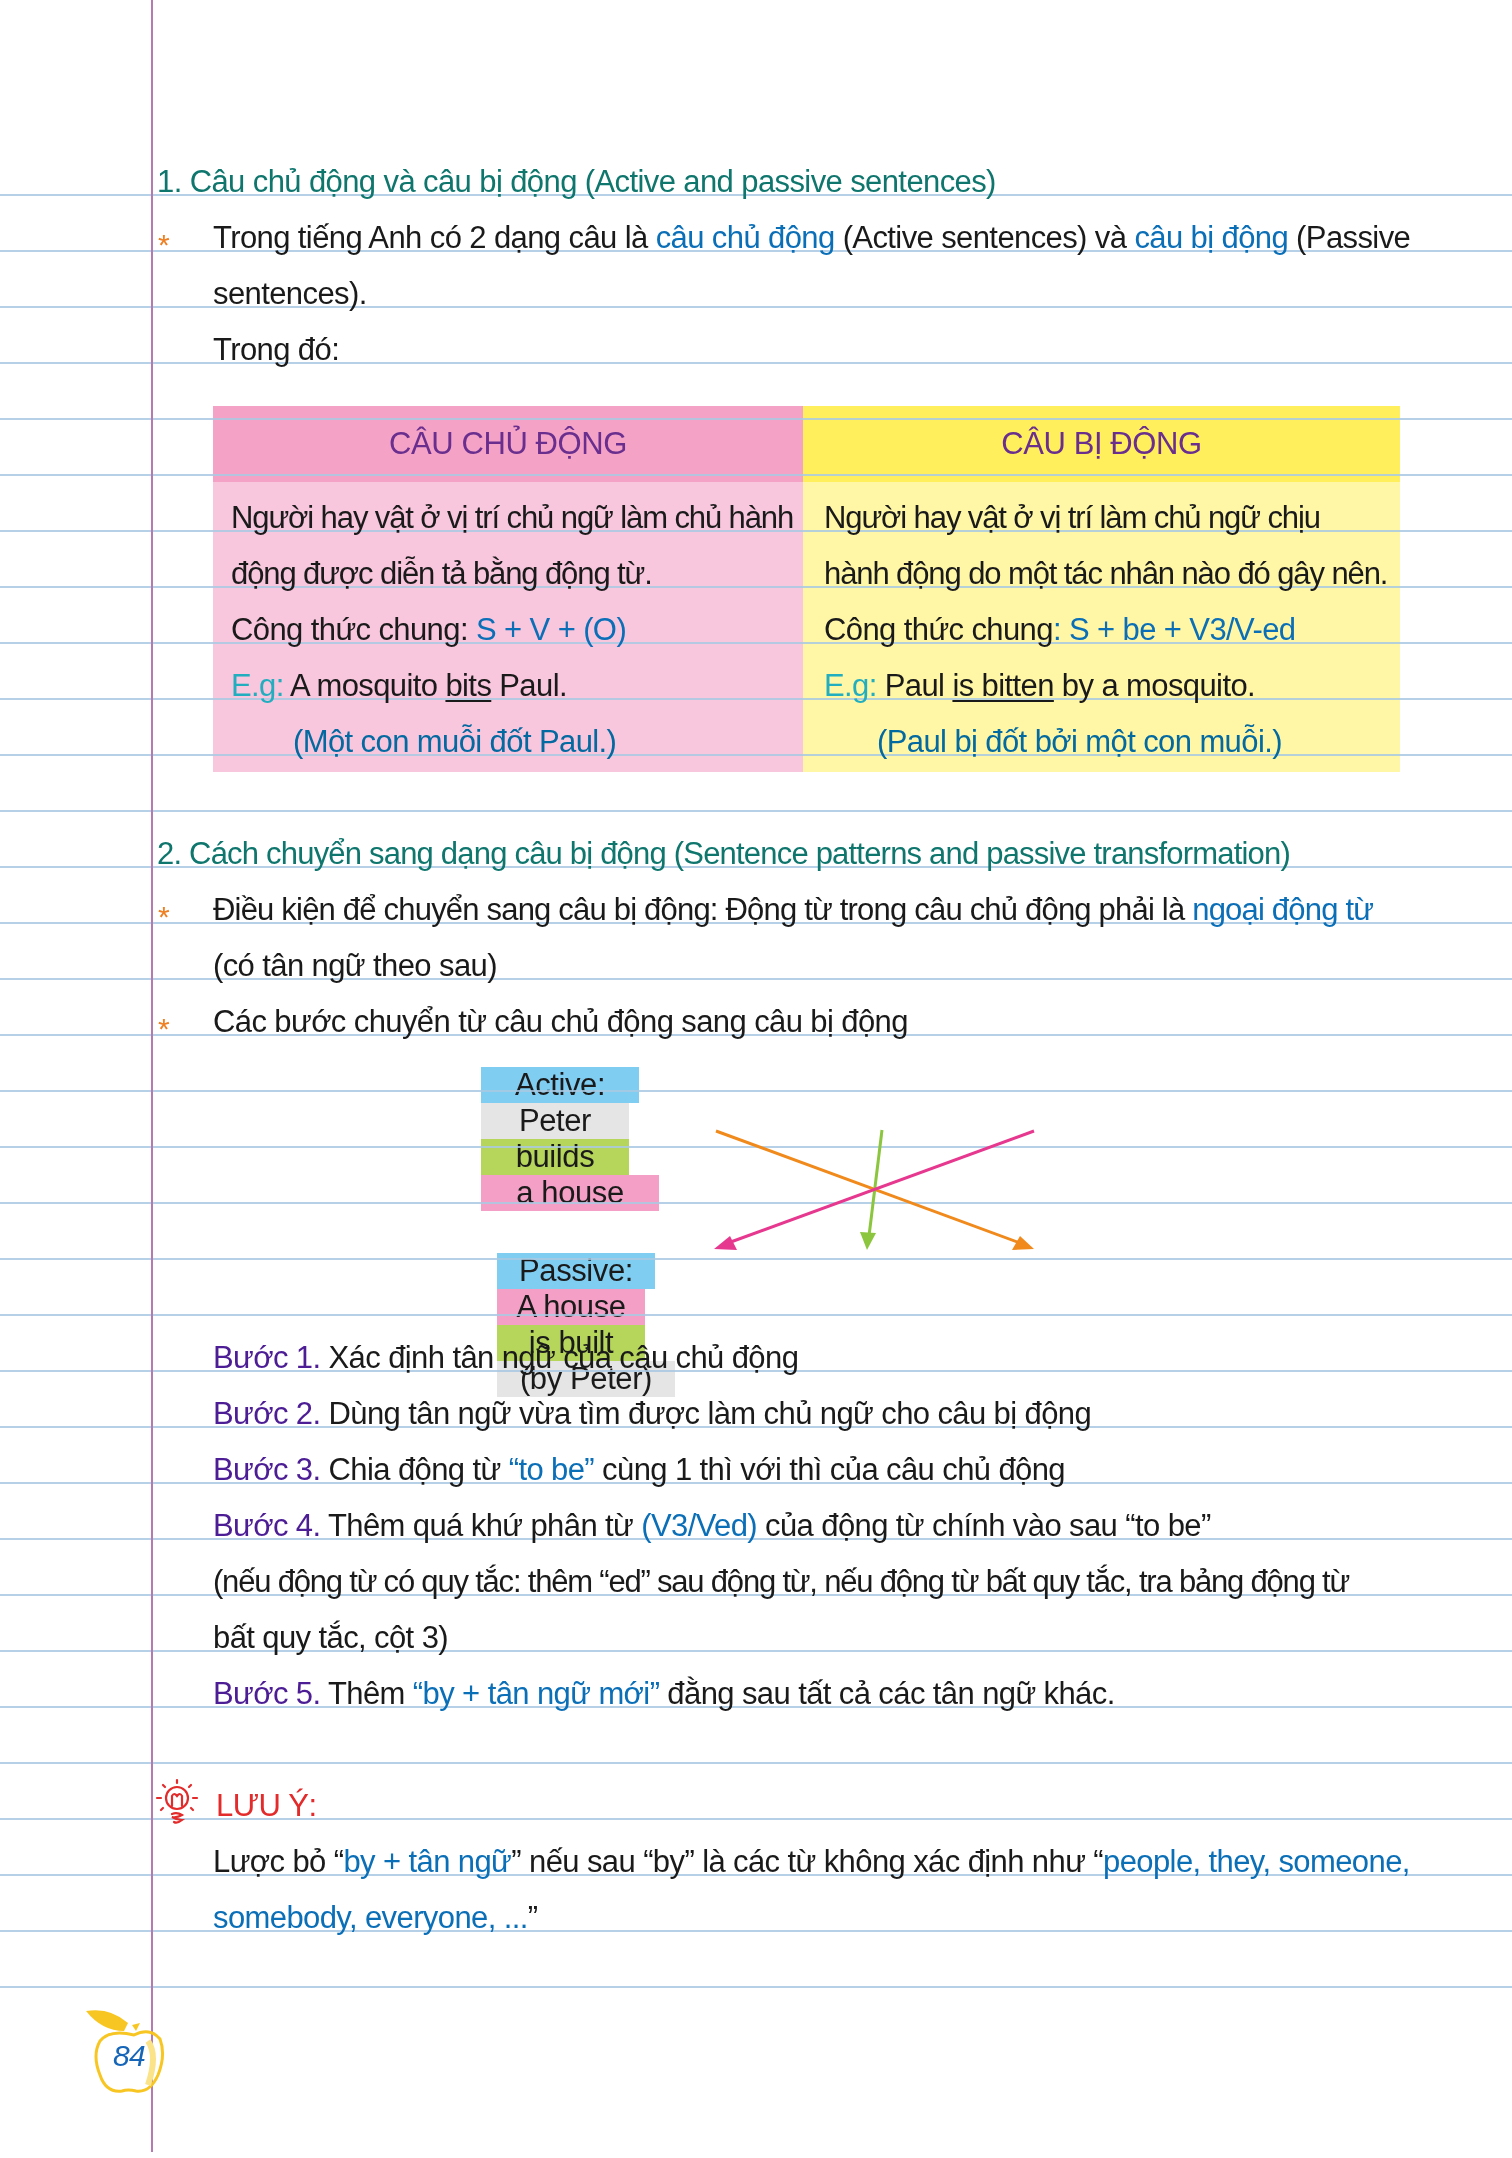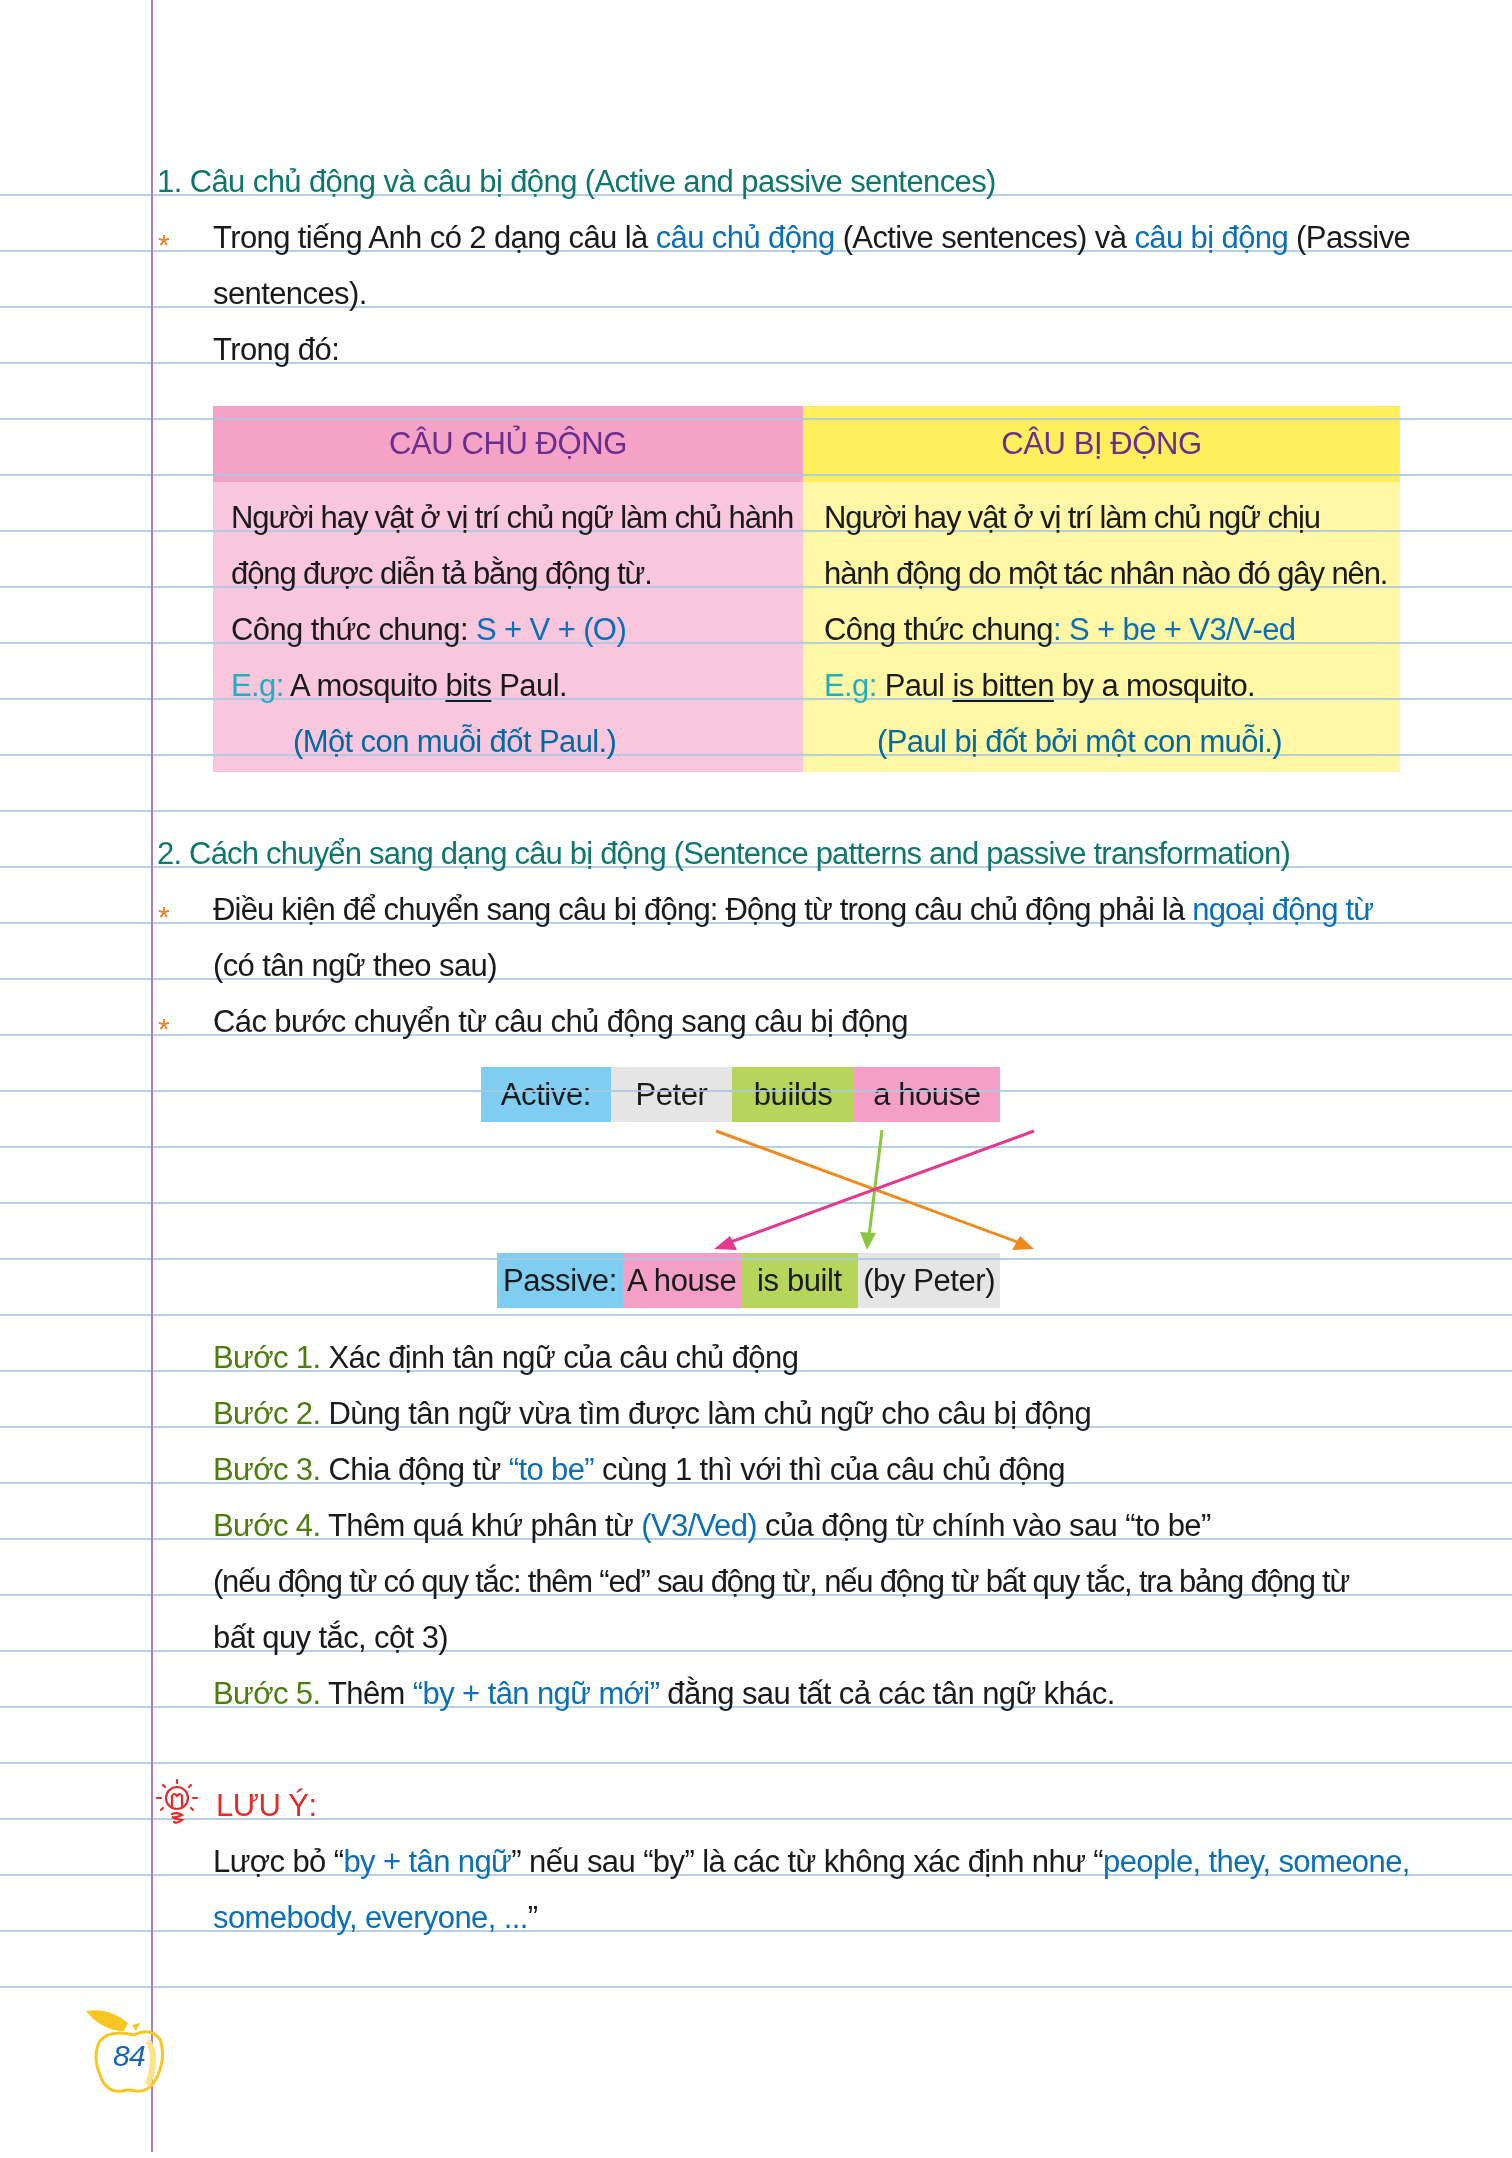--- a/index.html
+++ b/index.html
@@ -5,34 +5,34 @@
   * { box-sizing: border-box; margin: 0; padding: 0; }
   html, body { width: 1512px; height: 2158px; background: #ffffff; overflow: hidden; }
   body { position: relative; font-family: "Liberation Sans", "DejaVu Sans", sans-serif; color: #1a1a1a; }
   .ruled { position: absolute; left: 0; width: 1512px; height: 2px; background: #a9c9e3; z-index: 3; opacity: 0.85; }
   .margin-line { position: absolute; left: 151px; top: 0; width: 2px; height: 2152px; background: #b57ab0; z-index: 4; }
   .txt { position: absolute; white-space: nowrap; font-size: 31px; letter-spacing: -0.6px; line-height: 1; z-index: 5; }
   .heading { color: #0f766e; }
   .blue { color: #0b6fb8; }
   .teal { color: #22aebf; }
   .grey { color: #0369a1; }
-  .orange { color: #4d7c0f; }
+  .orange { color: #4c1d95; }
   .red { color: #e32b2b; }
   .bullet { position: absolute; color: #ee7f22; font-size: 30px; z-index: 5; }
   .u { text-decoration: underline; text-underline-offset: 4px; text-decoration-thickness: 2px; }
 
   .tbl { position: absolute; left: 213px; top: 406px; width: 1187px; height: 366px; z-index: 1; display: flex; }
   .col { position: relative; height: 100%; }
   .col-active { width: 590px; background: #f8c6dd; }
   .col-passive { width: 597px; background: #fff7a6; }
   .col-head { height: 76px; display: flex; align-items: center; justify-content: center; font-size: 31px; color: #6a2f8e; letter-spacing: -0.4px; }
   .col-active .col-head { background: #f4a3c7; }
   .col-passive .col-head { background: #ffef5c; }
 
-  .chain { position: absolute; left: 481px; width: 519px; height: 55px; display: flex; z-index: 1; }
+  .chain { position: absolute; left: 481px; width: 519px; height: 55px; display: flex; z-index: 1; flex-direction: column; }
   .chain .cell { height: 100%; display: flex; align-items: center; justify-content: center; font-size: 31px; letter-spacing: -0.4px; color: #1a1a1a; }
   .c-blue { background: #80cdf2; width: 158px; }
   .c-orange { background: #e5e5e5; width: 148px; }
   .c-green { background: #b6d55b; width: 148px; }
   .c-pink { background: #f4a0c6; width: 148px; }
   .c-last { width: 178px; }
 
   .arrows { position: absolute; left: 0; top: 0; width: 1512px; height: 2158px; z-index: 6; pointer-events: none; }
   .icon-abs { position: absolute; z-index: 6; }
 </style>

